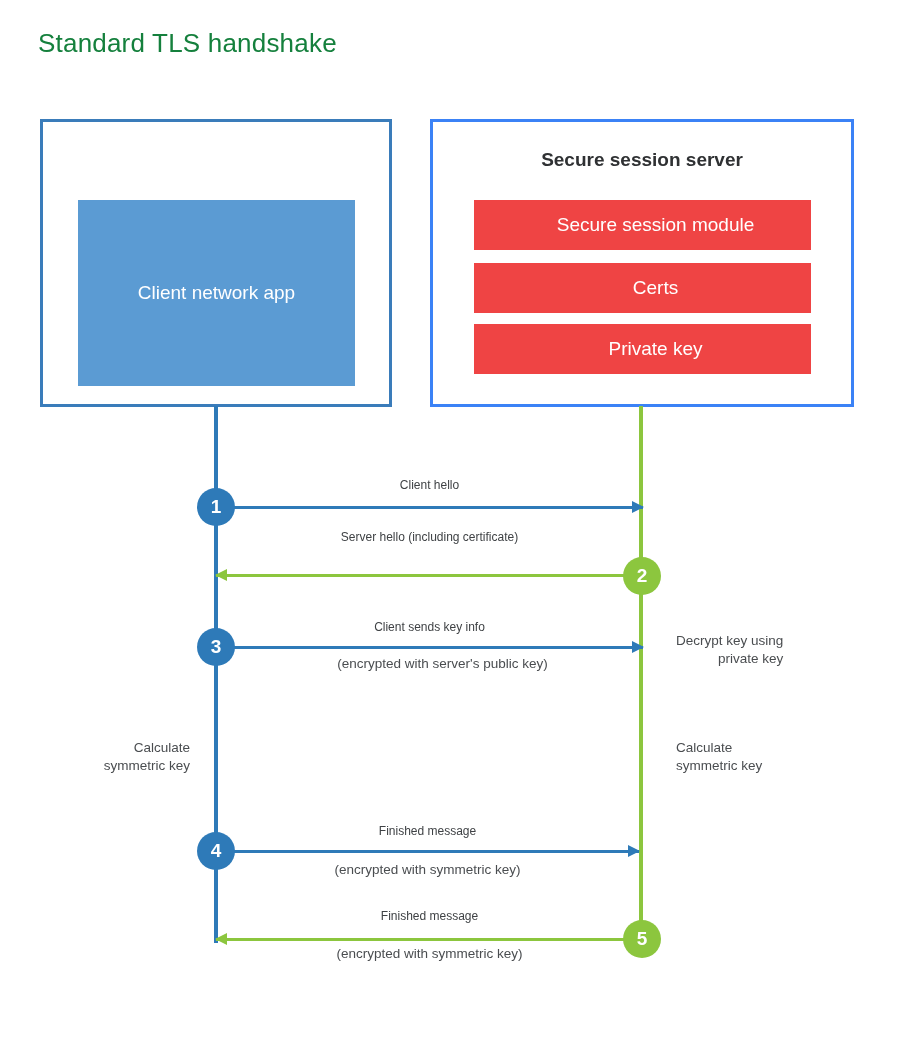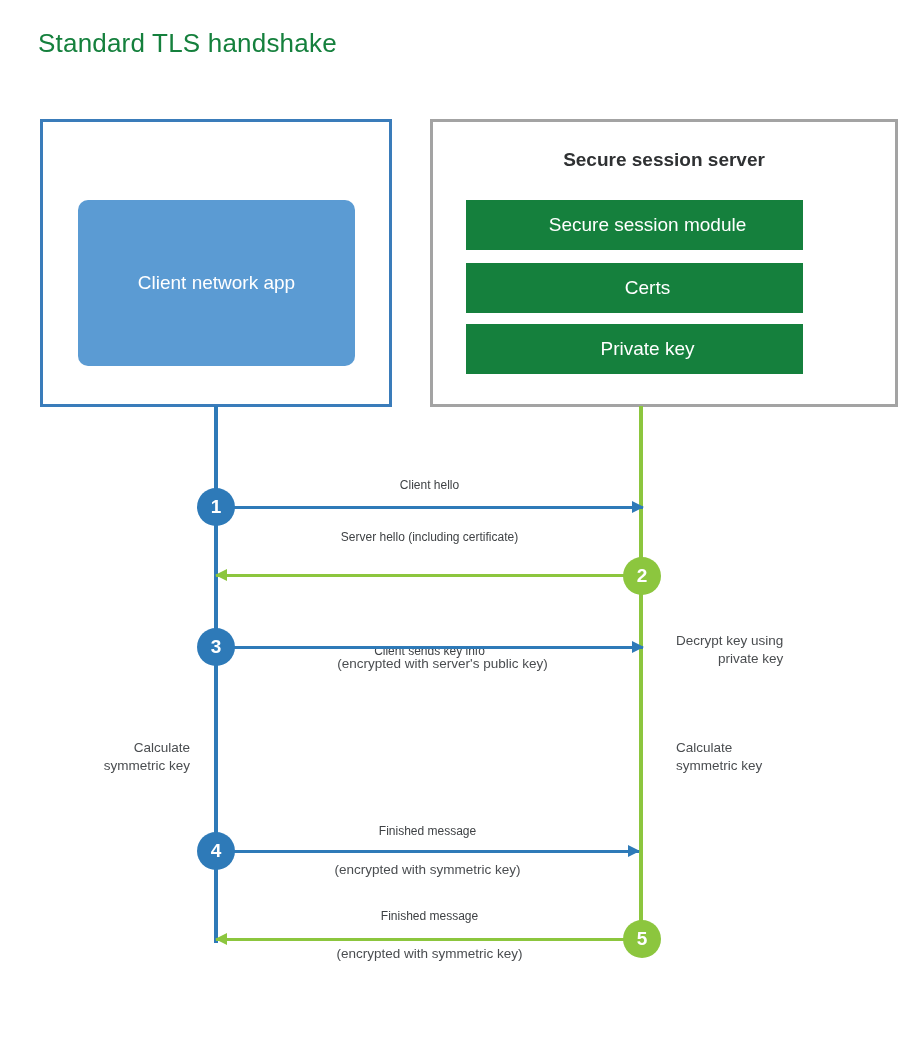--- a/index.html
+++ b/index.html
@@ -37,61 +37,60 @@
   #client-box {
     left: 40px;
     top: 119px;
     width: 352px;
     height: 288px;
     border: 3px solid #3a7cba;
   }
   #server-box {
     left: 430px;
     top: 119px;
-    width: 468px;
+    width: 424px;
     height: 288px;
-    border: 3px solid #a3a3a3;
+    border: 3px solid #3b82f6;
   }
   .party-title {
     position: absolute;
     left: 0;
     right: 0;
     top: 27px;
     text-align: center;
     font-size: 19px;
     font-weight: bold;
     color: #2f3133;
   }
 
   
   .client-app {
     position: absolute;
     left: 35px;
     top: 78px;
     width: 277px;
-    height: 166px;
+    height: 186px;
     background: #5b9bd3;
     color: #ffffff;
     font-size: 19px;
     font-weight: 300;
     display: flex;
     align-items: center;
     justify-content: center;
     text-align: center;
     line-height: 1.28;
     box-sizing: border-box;
     padding: 0 10px;
-    border-radius: 10px;
   }
   .server-module {
     position: absolute;
-    left: 33px;
+    left: 41px;
     width: 337px;
     height: 50px;
-    background: #15803d;
+    background: #ef4444;
     color: #ffffff;
     font-size: 19px;
     font-weight: 300;
     display: flex;
     align-items: center;
     justify-content: center;
     box-sizing: border-box;
     padding-left: 26px;
   }
   #server-module-0 { top: 78px; }
@@ -175,21 +174,21 @@
   .msg-sub {
     position: absolute;
     text-align: center;
     font-size: 13.5px;
     font-weight: 300;
     color: #4a4d50;
     white-space: nowrap;
   }
   #label-1 { left: 216px; top: 478px; width: 427px; }
   #label-2 { left: 216px; top: 530px; width: 427px; }
-  #label-3 { left: 216px; top: 620px; width: 427px; margin-top: 24px; }
+  #label-3 { left: 216px; top: 620px; width: 427px; }
   #sub-3   { left: 229px; top: 656px; width: 427px; }
   #label-4 { left: 216px; top: 824px; width: 423px; }
   #sub-4   { left: 216px; top: 862px; width: 423px; }
   #label-5 { left: 216px; top: 909px; width: 427px; }
   #sub-5   { left: 216px; top: 946px; width: 427px; }
 
   
   .side-note {
     position: absolute;
     font-size: 13.5px;

